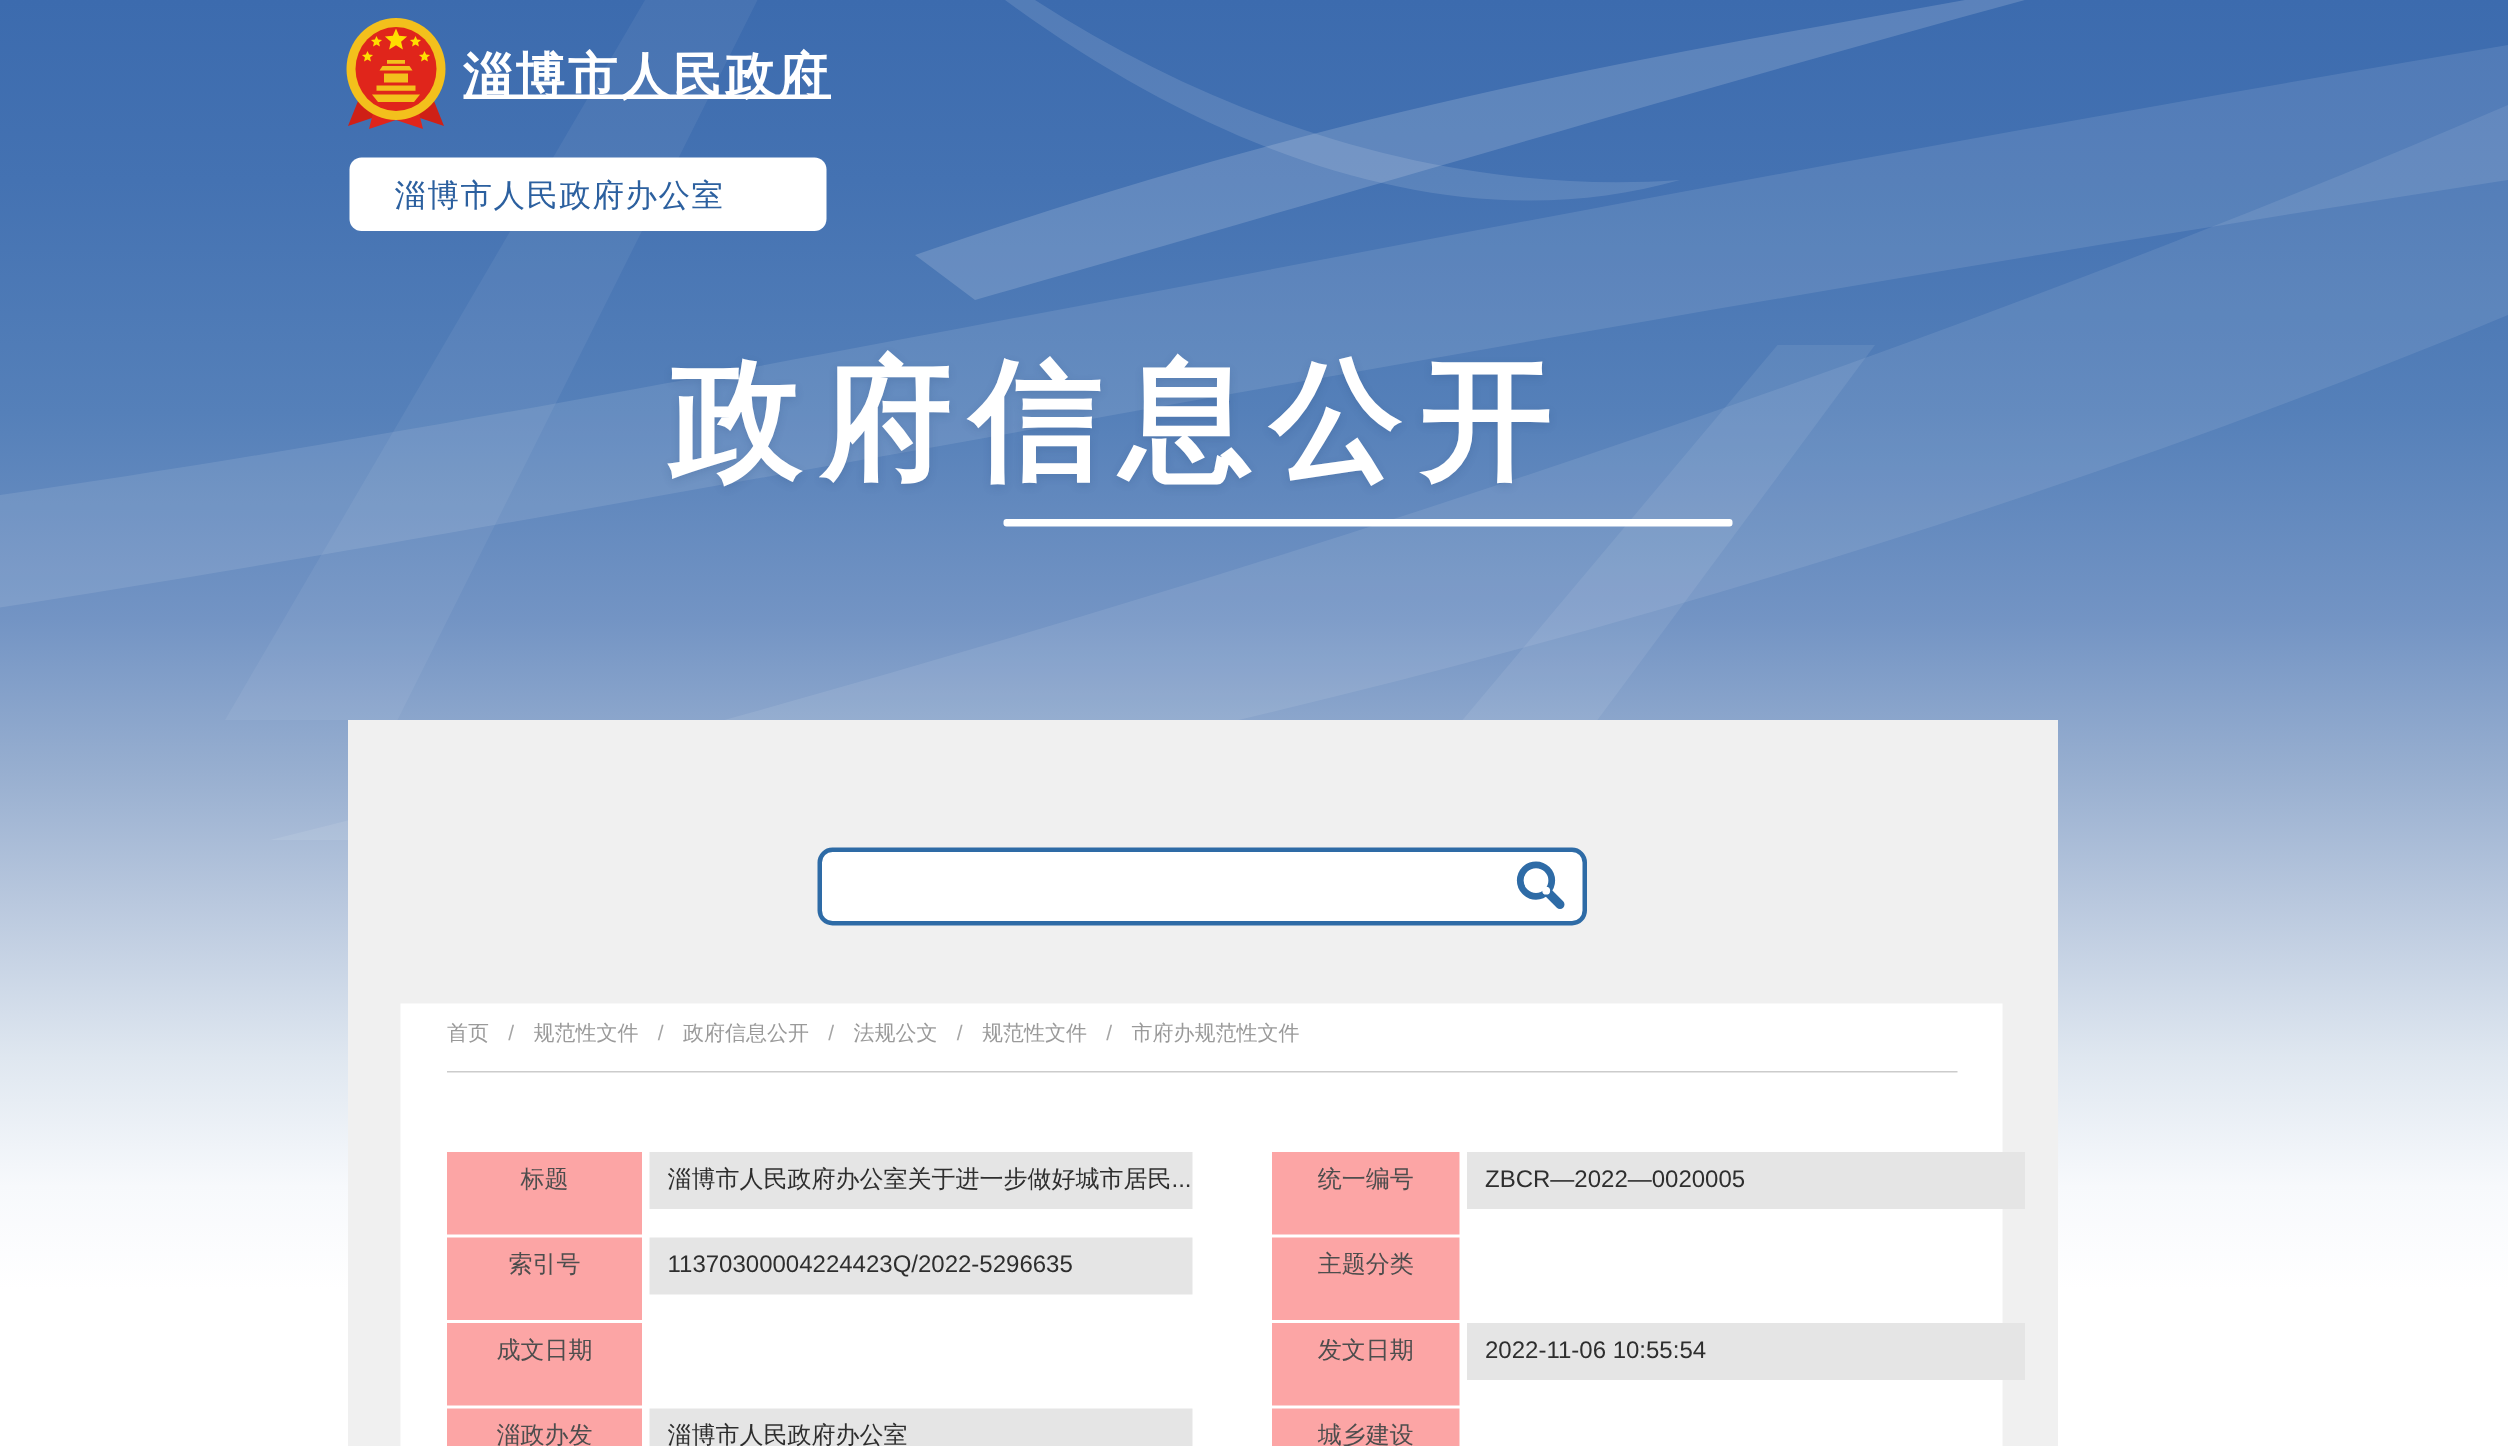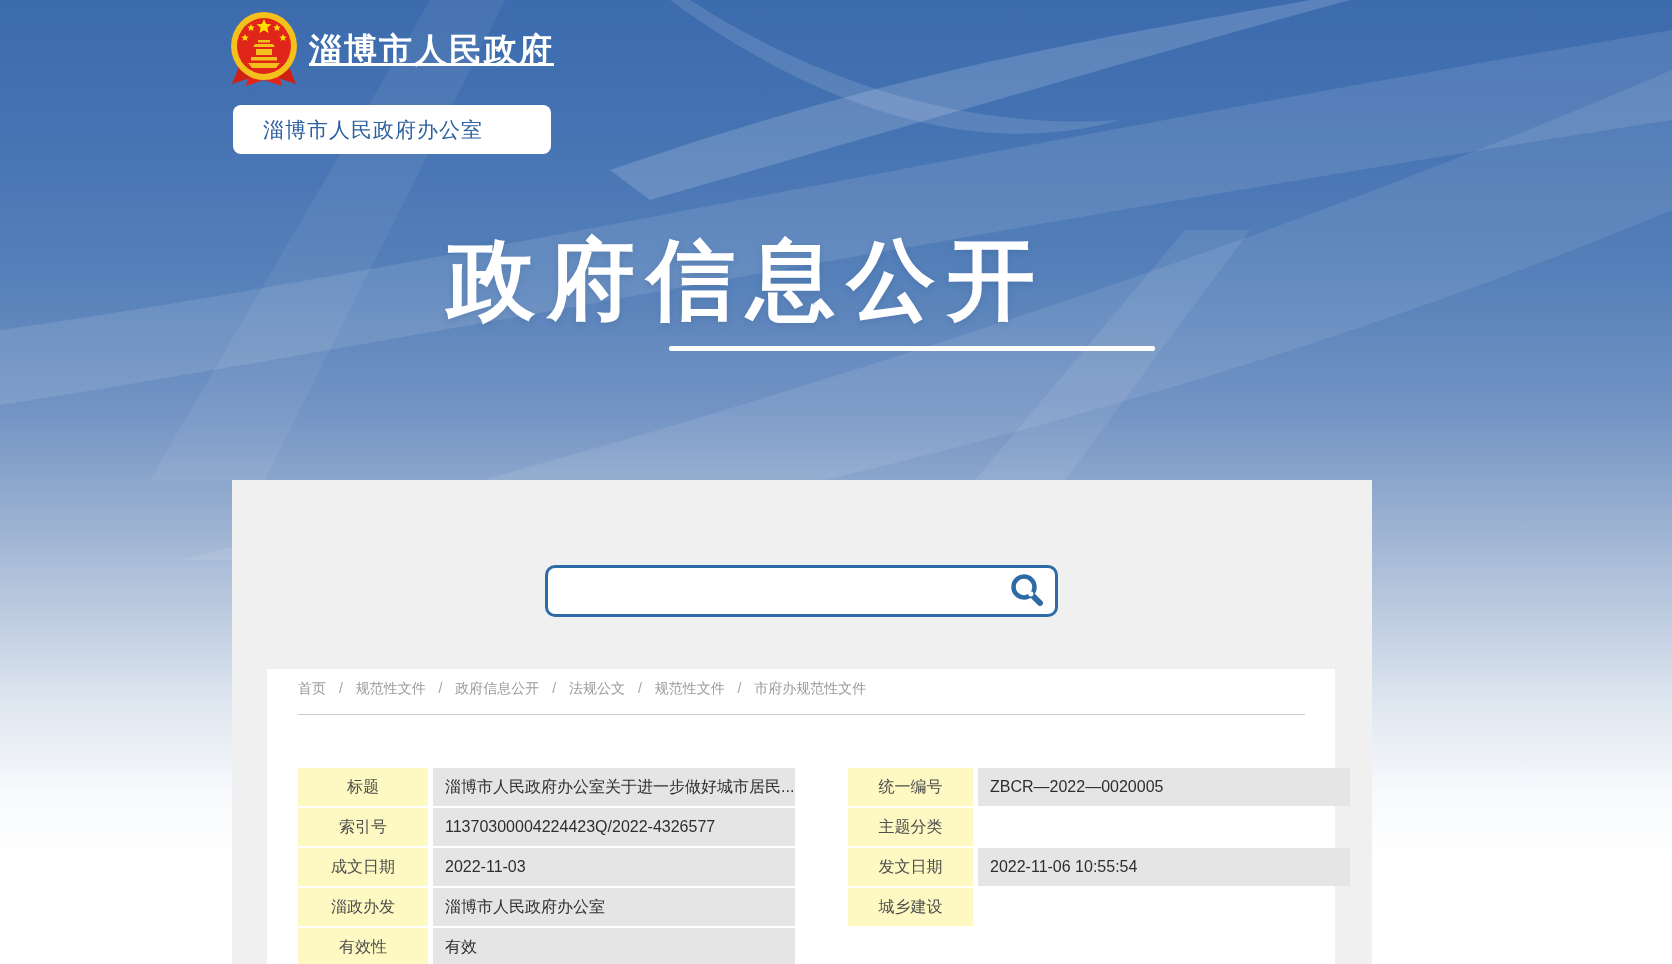--- a/index.html
+++ b/index.html
@@ -74,22 +74,22 @@
   .rule {
     position:absolute; left:298px; top:714px; width:1007px; height:1px;
     background:#cccccc;
   }
   
   .info-col { position:absolute; top:768px; }
   .info-col.left  { left:298px; width:497px; }
   .info-col.right { left:848px; width:502px; }
   .info-row { display:flex; margin-bottom:2px; }
   .info-label {
-    background:#fef9c3; color:#4d4d4d; font-size:16px;
-    height:38px; line-height:38px; text-align:center; flex:0 0 auto;
+    background:#fca5a5; color:#4d4d4d; font-size:16px;
+    height:55px; line-height:38px; text-align:center; flex:0 0 auto;
     margin-right:5px;
   }
   .left  .info-label { width:130px; }
   .right .info-label { width:125px; }
   .info-value {
     background:#e5e5e5; color:#2e2e2e; font-size:16px;
     height:38px; line-height:38px; flex:1 1 auto; padding-left:12px;
     white-space:nowrap; overflow:hidden;
   }
   .info-value.linkish { cursor:pointer; }
@@ -165,25 +165,24 @@
 </div>
 <div class="rule"></div>
 
 <div class="info-col left">
   <div class="info-row">
     <div class="info-label">标题</div>
     <div class="info-value linkish">淄博市人民政府办公室关于进一步做好城市居民...</div>
   </div>
   <div class="info-row">
     <div class="info-label">索引号</div>
-    <div class="info-value">11370300004224423Q/2022-4326577</div>
+    <div class="info-value">11370300004224423Q/2022-5296635</div>
   </div>
   <div class="info-row">
     <div class="info-label">成文日期</div>
-    <div class="info-value">2022-11-03</div>
   </div>
   <div class="info-row">
     <div class="info-label">淄政办发</div>
     <div class="info-value">淄博市人民政府办公室</div>
   </div>
   <div class="info-row">
     <div class="info-label">有效性</div>
     <div class="info-value">有效</div>
   </div>
 </div>

